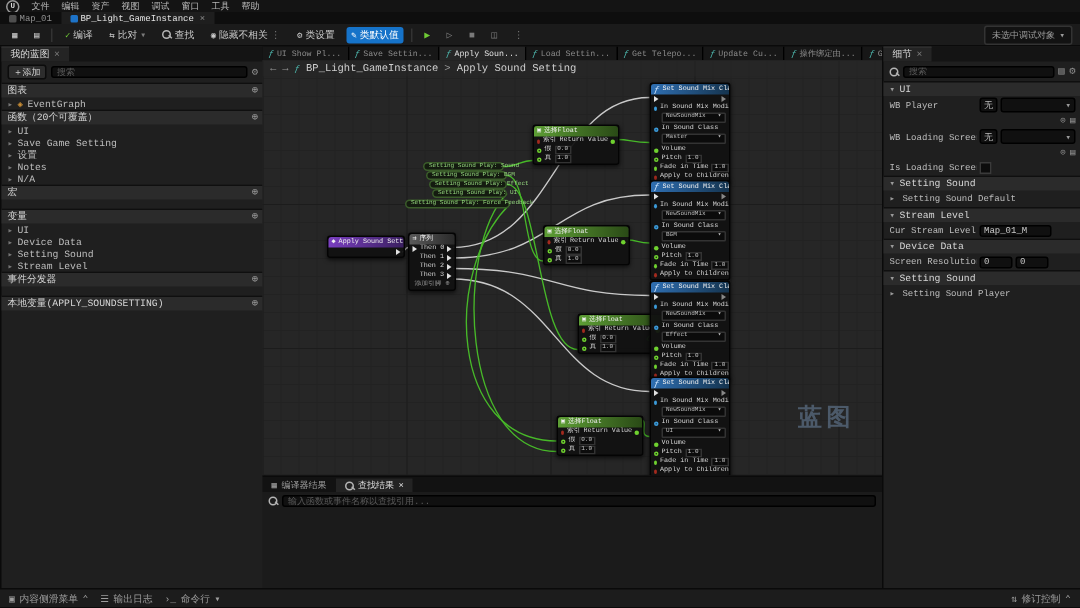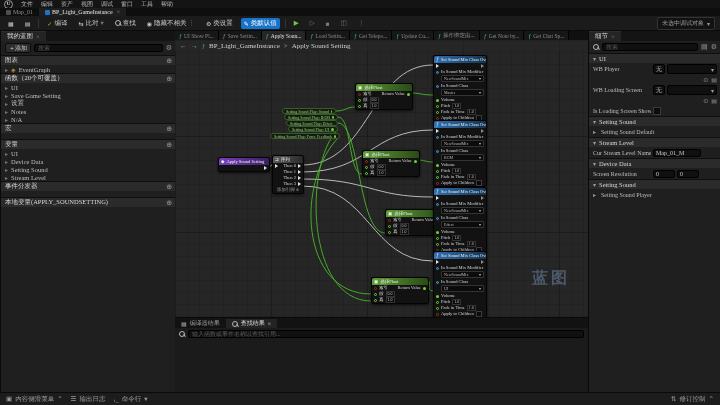--- a/index.html
+++ b/index.html
@@ -1,17 +1,17 @@
 <!DOCTYPE html>
 <html><head>
 <meta charset="utf-8">
 <style>
   html,body{margin:0;padding:0;background:#000;}
   .screen{position:relative;width:720px;height:405px;background:#161616;overflow:hidden;
-    font-family:Liberation Serif, serif;color:#c8c8c8;font-size:7px;
+    font-family:Liberation Mono, monospace;color:#c8c8c8;font-size:7px;
     -webkit-font-smoothing:antialiased;}
   .abs{position:absolute;}
   
   .menubar{left:0;top:0;width:720px;height:8px;background:#141414;display:flex;align-items:center;gap:8px;padding-left:4px;box-sizing:border-box;}
   .logo{width:7px;height:7px;border:1px solid #9a9a9a;border-radius:50%;color:#d8d8d8;font-size:5px;line-height:6px;text-align:center;font-weight:bold;}
   .menubar span{font-size:6px;color:#b9b9b9;}
   .assettabs{left:0;top:8px;width:720px;height:8px;background:#0e0e0e;display:flex;align-items:flex-end;}
   .atab{height:8px;display:flex;align-items:center;gap:2px;padding:0 6px;font-size:6px;color:#8f8f8f;}
   .atab .aticon{width:5px;height:5px;background:#4e4e4e;border-radius:1px;}
   .atab.active{background:#1e1e1e;color:#e3e3e3;}

